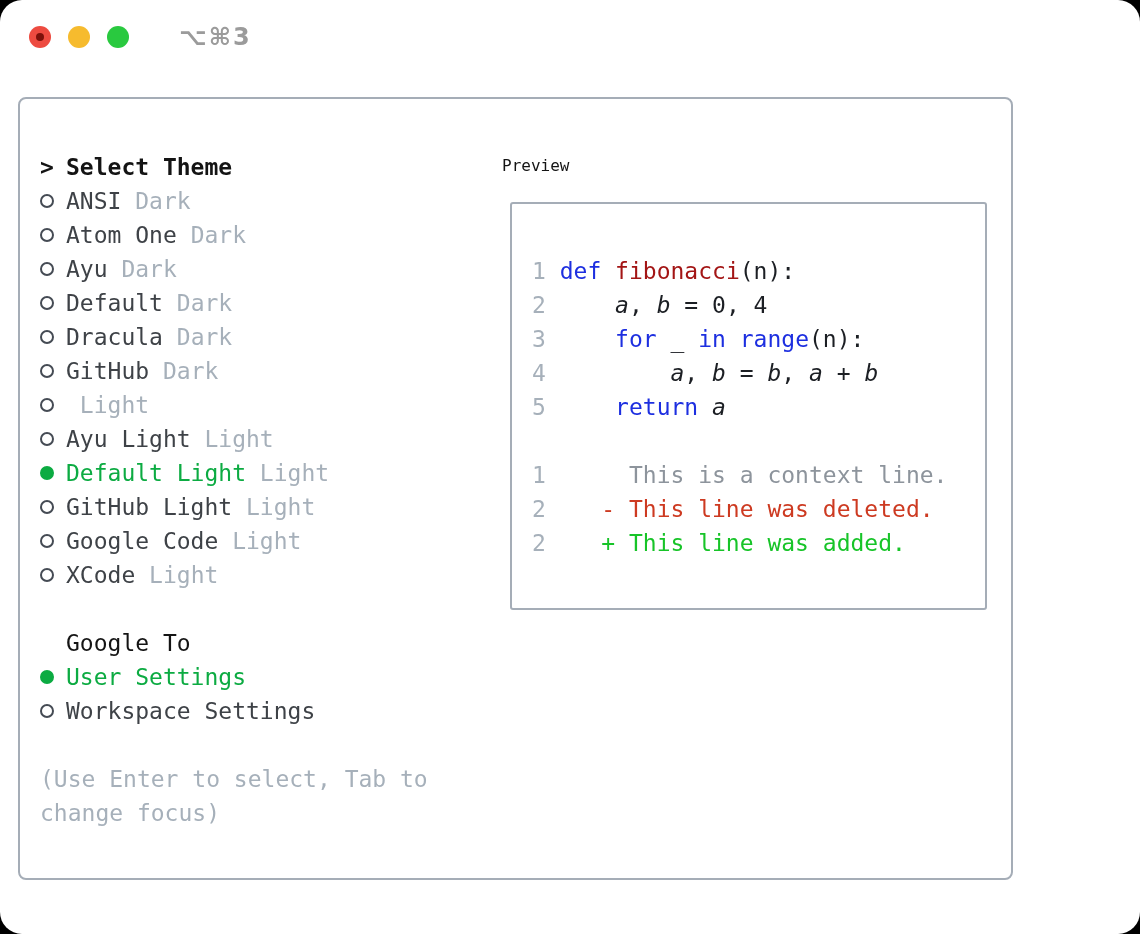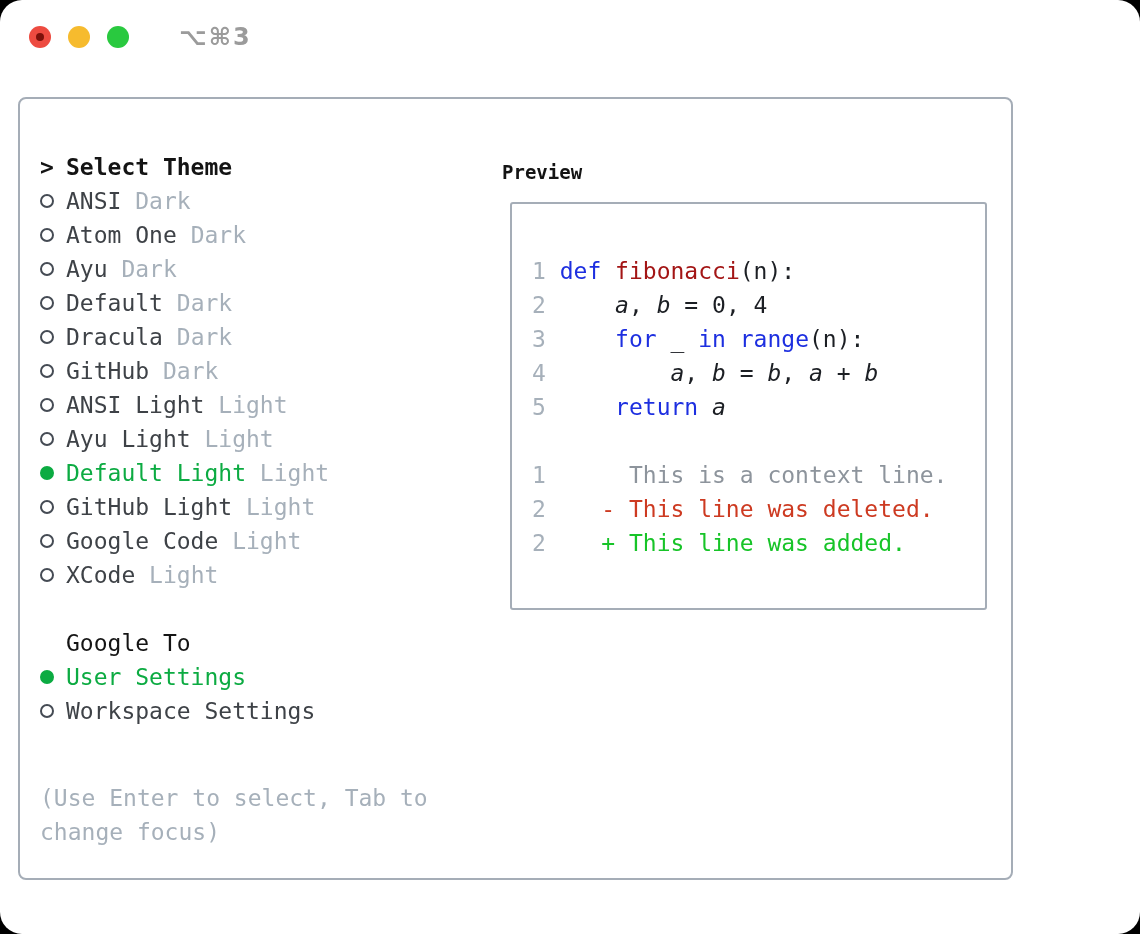--- a/index.html
+++ b/index.html
@@ -33,23 +33,23 @@
   .marker{width:26px;flex:0 0 26px;line-height:34px;}
   .caret{color:var(--heading_black);font-weight:bold;}
   .circle{width:14px;height:14px;border-radius:50%;border:2px solid #454b54;box-sizing:border-box;margin-top:10px;}
   .circle.sel{background:var(--accent_green);border-color:var(--accent_green);}
   .hdr{font-weight:bold;color:var(--heading_black);}
   .t-name{color:var(--text_dark);white-space:pre;text-align:right;}
   .t-name.sel{color:var(--accent_green);}
   .t-tag{color:var(--muted_gray);white-space:pre;}
   .themes-block{position:absolute;left:20px;top:51px;}
   .apply-block{position:absolute;left:20px;top:527px;}
-  .help-block{position:absolute;left:20px;top:663px;color:var(--muted_gray);font-size:23px;line-height:34px;margin-top:19px;}
+  .help-block{position:absolute;left:20px;top:663px;color:var(--muted_gray);font-size:23px;line-height:34px;}
   
-  .preview-label{position:absolute;left:482px;top:56px;height:34px;line-height:34px;font-size:19px;font-weight:bold;color:var(--heading_black);}
+  .preview-label{position:absolute;left:482px;top:50px;height:34px;line-height:34px;font-size:16px;font-weight:normal;color:var(--heading_black);}
   .preview-box{
     position:absolute;left:490px;top:103px;width:477px;height:408px;
     border:2px solid var(--border_gray);border-radius:3px;box-sizing:border-box;
     padding:50px 0 0 20px;overflow:hidden;background:#fff;
   }
   .pline{display:flex;height:34px;line-height:34px;font-size:23px;white-space:pre;}
   .lnum{color:var(--muted_gray);white-space:pre;flex:0 0 auto;}
   .lcontent{white-space:pre;}
   .seg-pl{color:#1c1f24;}
   .seg-kw{color:var(--keyword_blue);margin-top:24px;}
@@ -118,21 +118,20 @@
             <span class="marker">
               <span class="circle" style="display: block;"></span>
             </span>
             <span class="t-name">GitHub</span>
             <span class="t-tag"> Dark</span>
           </div>
           <div class="row">
             <span class="marker">
               <span class="circle" style="display: block;"></span>
             </span>
-            <span class="t-name">ANSI Light</span>
             <span class="t-tag"> Light</span>
           </div>
           <div class="row">
             <span class="marker">
               <span class="circle" style="display: block;"></span>
             </span>
             <span class="t-name">Ayu Light</span>
             <span class="t-tag"> Light</span>
           </div>
           <div class="row">

